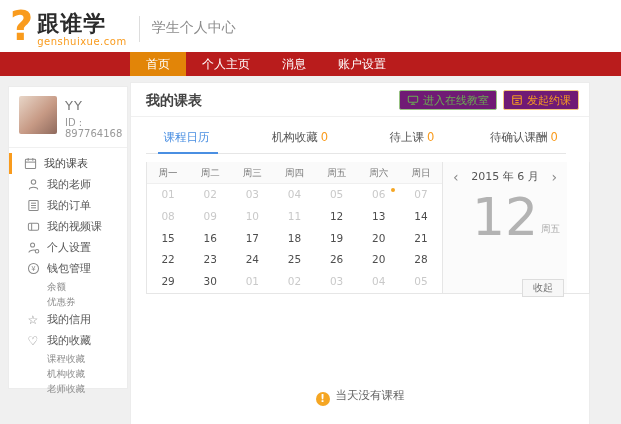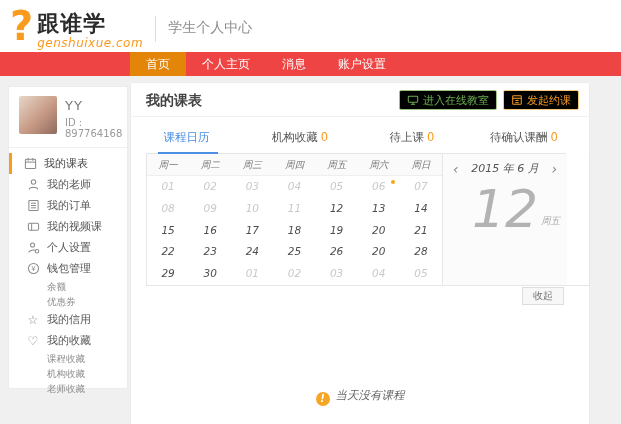--- a/index.html
+++ b/index.html
@@ -5,26 +5,26 @@
   * { margin:0; padding:0; box-sizing:border-box; }
   html,body { font-family:"DejaVu Sans","Liberation Sans",sans-serif; }
   .page { position:relative; width:621px; height:424px; background:#fff; overflow:hidden; }
 
   
   .topbar { position:absolute; top:0; left:0; right:0; height:52px; background:#fff; }
   .logo { position:absolute; left:10px; top:3px; display:flex; align-items:flex-start; }
   .qmark { color:#f99b1d; font-size:40px; font-weight:bold; line-height:46px; margin-right:4px; }
   .logo-main { display:flex; flex-direction:column; margin-top:9px; }
   .logo-text { font-size:22px; font-weight:bold; color:#2b2b2b; line-height:24px; letter-spacing:1px; }
-  .logo-domain { font-size:12px; color:#f99b1d; letter-spacing:.5px;font-style:italic; }
+  .logo-domain { font-size:10px; color:#f99b1d; letter-spacing:.5px; }
   .logo-divider { width:1px; height:26px; background:#ddd; margin:13px 12px 0 12px; }
   .subtitle { font-size:14px; color:#8c8c8c; margin-top:16px; }
 
   
-  .navbar { position:absolute; top:52px; left:0; right:0; height:24px; background:#ef4444; }
+  .navbar { position:absolute; top:52px; left:0; right:0; height:24px; background:#b91c1c; }
   .nav-items { position:absolute; left:130px; top:0; height:24px; display:flex; }
   .nav-item { color:#fff; font-size:12px; line-height:24px; padding:0 16px; cursor:pointer; }
   .nav-item.active { background:#e28508; }
 
   
   .content-bg { position:absolute; top:76px; left:0; right:0; bottom:0; background:#f0f0f0; }
 
   
   .sidebar { position:absolute; left:8px; top:86px; width:120px; height:303px; background:#fff; border:1px solid #ececec; }
   .profile { display:flex; padding:9px 8px 8px 10px; border-bottom:1px solid #f0f0f0; }
@@ -36,52 +36,52 @@
   .menu-item { display:flex; align-items:center; height:21px; padding-left:14px; font-size:11px; color:#555; cursor:pointer; border-left:3px solid transparent; }
   .menu-item.active { border-left:3px solid #f99b1d; padding-left:11px; color:#444; }
   .menu-item .mi { width:14px; height:14px; margin-right:7px; display:inline-flex; align-items:center; justify-content:center; color:#8a8a8a; font-size:12px; line-height:14px; }
   .submenu-item { height:15px; line-height:15px; padding-left:38px; font-size:9.5px; color:#8b8b8b; cursor:pointer; }
 
   
   .main { position:absolute; left:130px; top:82px; width:460px; bottom:0; background:#fff; border:1px solid #ececec; border-bottom:none; }
   .main-header { height:34px; border-bottom:1px solid #f0f0f0; position:relative; }
   .main-title { position:absolute; left:15px; top:9px; font-size:14px; font-weight:bold; color:#444; }
   .header-btns { position:absolute; right:10px; top:7px; display:flex; }
-  .hbtn { display:inline-flex; align-items:center; height:20px; padding:0 7px; font-size:11px; border-radius:2px; cursor:pointer; margin-left:6px; background:#000000; }
+  .hbtn { display:inline-flex; align-items:center; height:20px; padding:0 7px; font-size:11px; border-radius:2px; cursor:pointer; margin-left:6px; background:#701a75; }
   .hbtn svg { margin-right:4px; }
   .hbtn-green { color:#6aaa53; border:1px solid #98c383; }
   .hbtn-orange { color:#f49a23; border:1px solid #f5c87e; }
 
   
-  .tabs { display:flex; width:420px; margin:13px 0 0 15px; border-bottom:1px solid #e6e6e6;gap:28px; }
+  .tabs { display:flex; width:420px; margin:13px 0 8px 15px; border-bottom:1px solid #e6e6e6;gap:28px; }
   .tab { flex:1; text-align:center; font-size:11.5px; color:#555; padding-bottom:8px; position:relative; cursor:pointer; }
   .tab.active { color:#4a8fe2; }
   .tab.active::after { content:""; position:absolute; left:14%; right:14%; bottom:-1px; height:2px; background:#4a8fe2; }
   .tab-count { color:#f99b1d; margin-left:3px; }
 
   
-  .cal { position:relative; margin-left:15px; width:444px; height:132px; border:1px solid #e6e6e6; border-top:none; display:flex;font-style:italic; }
+  .cal { position:relative; margin-left:15px; width:444px; height:132px; border:1px solid #e6e6e6; border-top:none; display:flex; }
   .cal-grid-area { width:295px; display:flex; flex-direction:column; }
   .weekdays { display:flex; height:22px; background:#fafafa; border-bottom:1px solid #efefef; }
   .wd { flex:1; text-align:center; font-size:9.5px; color:#777; line-height:22px; }
   .grid { flex:1; display:grid; grid-template-columns:repeat(7,1fr); grid-auto-rows:1fr; }
   .day { text-align:center; font-size:10.5px; color:#4d4d4d; line-height:21px; position:relative; cursor:pointer; }
   .day.muted { color:#c9c9c9; }
   .dot { position:absolute; width:4px; height:4px; border-radius:50%; background:#f5a623; top:4px; right:5px; }
   .cal-panel { width:125px; border-left:1px solid #e6e6e6; background:#fbfbfb; text-align:center; }
   .month-row { display:flex; justify-content:space-between; align-items:center; padding:7px 10px 0; }
   .month-label { font-size:11px; color:#555; }
   .chev { color:#8a8a8a; font-size:14px; line-height:14px; cursor:pointer; }
   .big-day-wrap { position:relative; display:inline-block; margin-top:4px; }
   .big-day { font-size:52px; color:#b3b3b3; line-height:58px; }
   .big-weekday { position:absolute; right:-22px; bottom:10px; font-size:9.5px; color:#a9a9a9; }
-  .collapse-btn { position:absolute; top:204px; right:25px; font-size:10px; color:#777; border:1px solid #ddd; background:#f7f7f7; padding:1px 10px; cursor:pointer; }
-
-  
-  .empty { position:absolute; top:305px; left:0; right:0; text-align:center; font-size:11.5px; color:#666;font-style:italic; }
+  .collapse-btn { position:absolute; top:196px; right:25px; font-size:10px; color:#777; border:1px solid #ddd; background:#f7f7f7; padding:1px 10px; cursor:pointer; }
+
+  
+  .empty { position:absolute; top:305px; left:0; right:0; text-align:center; font-size:11.5px; color:#666; }
   .alert-icon { display:inline-block; width:14px; height:14px; border-radius:50%; background:#f5a623; color:#fff; font-size:10px; line-height:14px; font-weight:bold; text-align:center; margin-right:6px; vertical-align:-3px; }
 </style>
 </head>
 <body>
 
 <div class="page">
 
   <div class="topbar">
     <div class="logo">
       <span class="qmark">?</span>

